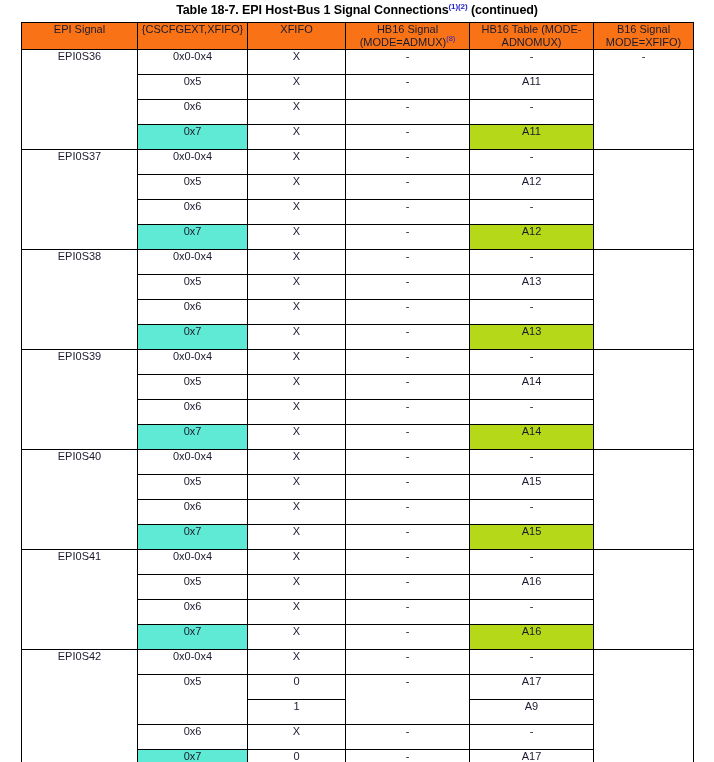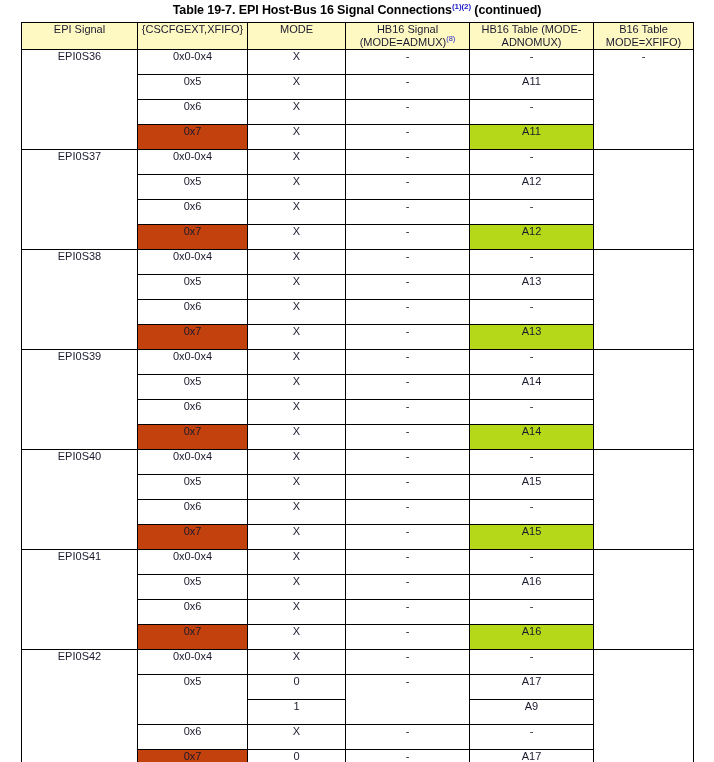--- a/index.html
+++ b/index.html
@@ -55,21 +55,21 @@
     padding: 0;
     color: #1a1a2e;
     font-weight: normal;
     height: 25px;
     box-sizing: border-box;
     overflow: hidden;
   }
 
   
   thead th {
-    background: #fef9c3;
+    background: #f97316;
     font-weight: bold;
     vertical-align: top;
     font-size: 11px;
     line-height: 13px;
     padding-top: 4px;
     height: 48px;
     color: #000;
     margin-top: 20px;
   }
   thead th sup {
@@ -81,52 +81,52 @@
 
   
   col.c-sig    { width: 116px; }
   col.c-cfg    { width: 110px; }
   col.c-bsel   { width: 98px;  }
   col.c-admux  { width: 124px; }
   col.c-adnomux{ width: 124px; }
   col.c-b16    { width: 100px; }
 
   
-  td.gray  { background: #c2410c; }
+  td.gray  { background: #5eead4; }
   td.green { background: #b5d918; }
   td.pad   { padding-top: 4px; }
 
   
   tr.block-start > td { border-top: 1.6px solid #000; }
 </style>
 </head>
 <body>
 
 <div class="table-title">
-  <span>Table 19-7. EPI Host-Bus 16 Signal Connections</span><sup>(1)(2)</sup><span> (continued)</span>
+  <span>Table 18-7. EPI Host-Bus 1 Signal Connections</span><sup>(1)(2)</sup><span> (continued)</span>
 </div>
 
 <div class="table-wrap">
   <table class="sig">
     <colgroup>
       <col class="c-sig">
         <col class="c-cfg">
         <col class="c-bsel">
       <col class="c-admux">
         <col class="c-adnomux">
         <col class="c-b16">
     </colgroup>
     <thead>
       <tr>
         <th>EPI Signal</th>
         <th>{CSCFGEXT,XFIFO}</th>
-        <th>MODE</th>
+        <th>XFIFO</th>
         <th><span>HB16 Signal (MODE=ADMUX)</span><sup>(8)</sup></th>
         <th>HB16 Table (MODE-ADNOMUX)</th>
-        <th>B16 Table MODE=XFIFO)</th>
+        <th>B16 Signal MODE=XFIFO)</th>
       </tr>
     </thead>
     <tbody id="table-body">
         <tr class="block-start">
           <td rowspan="4" class="pad">EPI0S36</td>
           <td class="pad">0x0-0x4</td>
           <td class="pad">X</td>
           <td class="pad">-</td>
           <td class="pad">-</td>
           <td rowspan="4" class="pad">-</td>

